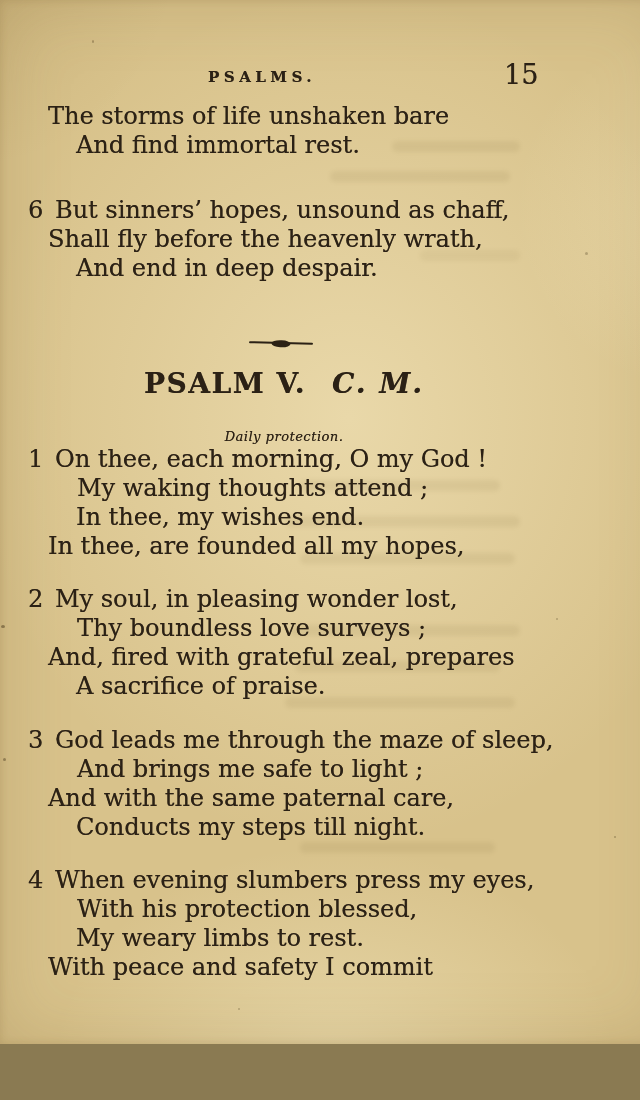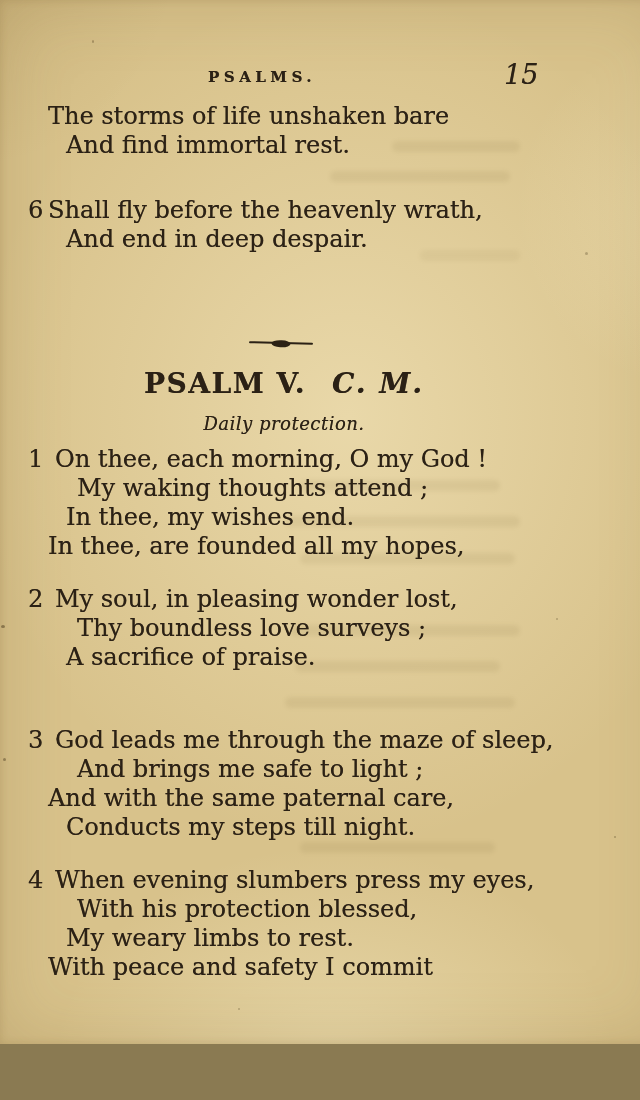--- a/index.html
+++ b/index.html
@@ -15,47 +15,47 @@
     font-family:"DejaVu Serif", serif;
     color:#2b2115;
     padding-left:30px;
   }
   .ink { text-shadow:0.2px 0.2px 0.35px rgba(43,33,21,0.65); }
 
   .running-head {
     position:absolute; top:68px; left:0; width:524px; text-align:center;
     font-size:15px; letter-spacing:4.5px; font-weight:bold;
   }
-  .page-num { position:absolute; top:59px; left:504px; font-size:27px;font-style:italic; }
+  .page-num { position:absolute; top:59px; left:504px; font-size:27px; }
 
   .stanza { position:absolute; left:28px; width:575px; font-size:24px; line-height:29px; }
   .vnum  { position:absolute; left:0; top:0; }
   .l-a { margin-left:27px; }
   .l-b { margin-left:49px; }
   .l-c { margin-left:20px; }
-  .l-d { margin-left:38px; }
+  .l-d { margin-left:48px; }
 
   .divider { position:absolute; left:249px; top:338px; width:64px; height:11px; transform:rotate(1.5deg); }
   .divider .rule {
     position:absolute; top:4px; left:0; width:100%; height:2.4px;
     background:#2b2115; border-radius:2px;
   }
   .divider .diamond {
     position:absolute; left:50%; top:50%; width:19px; height:7.5px;
     transform:translate(-50%,-50%); background:#2b2115; border-radius:50%;
   }
 
   .psalm-heading {
     position:absolute; top:367px; left:0; width:568px; text-align:center;
     font-size:28px; font-weight:bold; letter-spacing:1.5px;
   }
   .psalm-heading .meter { font-style:italic; margin-left:26px; letter-spacing:2px;text-align:right; }
   .psalm-subtitle {
-    position:absolute; top:413px; left:0; width:568px; text-align:center;
-    font-size:18px; font-style:italic; letter-spacing:0.5px;
+    position:absolute; top:429px; left:0; width:568px; text-align:center;
+    font-size:13px; font-style:italic; letter-spacing:0.5px;
   }
 
   .ghost { position:absolute; background:#7e6a3a; opacity:0.10; filter:blur(2px); border-radius:6px; height:11px; pointer-events:none; }
   .speck { position:absolute; background:#4a3a1e; border-radius:50%; pointer-events:none; }
 </style>
 </head>
 <body>
 
 <div class="page">
 
@@ -81,20 +81,21 @@
   <div class="running-head ink">PSALMS.</div>
   <div class="page-num ink">15</div>
 
   <div class="stanza ink" style="top:102px;">
     <div class="vline l-c">The storms of life unshaken bare</div>
     <div class="vline l-d">And find immortal rest.</div>
   </div>
 
   <div class="stanza ink" style="top:196px;">
     <span class="vnum">6</span>
+    <div class="vline l-a">But sinners’ hopes, unsound as chaff,</div>
     <div class="vline l-c">Shall fly before the heavenly wrath,</div>
     <div class="vline l-d">And end in deep despair.</div>
   </div>
 
   <div class="divider">
     <span class="rule"></span>
     <span class="diamond"></span>
   </div>
 
   <div class="psalm-heading ink">
@@ -107,20 +108,21 @@
     <div class="vline l-a">On thee, each morning, O my God !</div>
     <div class="vline l-b">My waking thoughts attend ;</div>
     <div class="vline l-d">In thee, my wishes end.</div>
     <div class="vline l-c">In thee, are founded all my hopes,</div>
   </div>
 
   <div class="stanza ink" style="top:585px;">
     <span class="vnum">2</span>
     <div class="vline l-a">My soul, in pleasing wonder lost,</div>
     <div class="vline l-b">Thy boundless love surveys ;</div>
+    <div class="vline l-c">And, fired with grateful zeal, prepares</div>
     <div class="vline l-d">A sacrifice of praise.</div>
   </div>
 
   <div class="stanza ink" style="top:726px;">
     <span class="vnum">3</span>
     <div class="vline l-a">God leads me through the maze of sleep,</div>
     <div class="vline l-b">And brings me safe to light ;</div>
     <div class="vline l-c">And with the same paternal care,</div>
     <div class="vline l-d">Conducts my steps till night.</div>
   </div>

